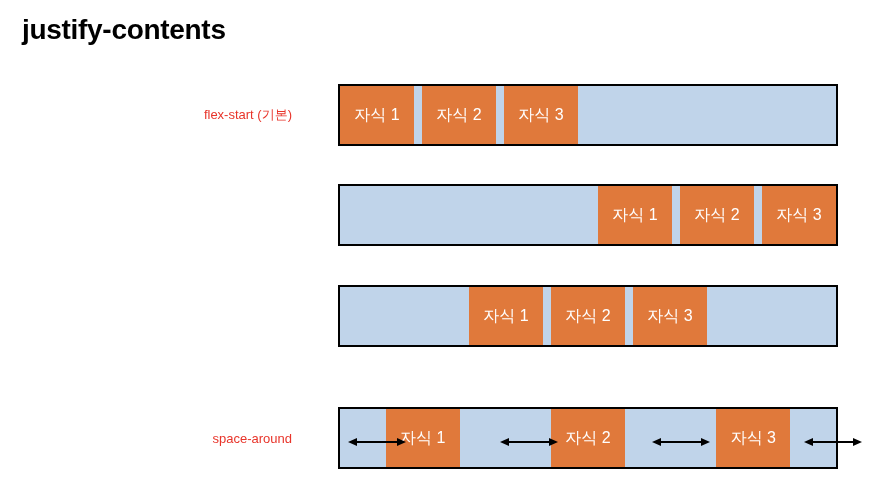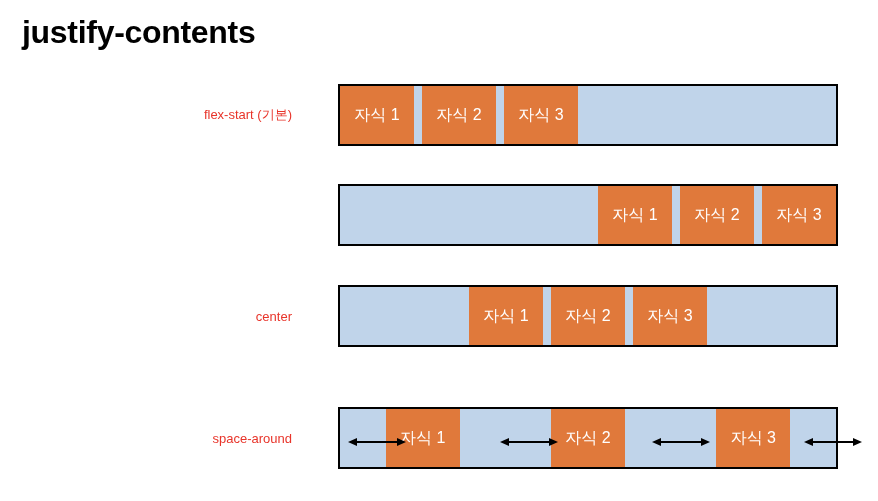--- a/index.html
+++ b/index.html
@@ -17,21 +17,21 @@
 
   #slide {
     position: absolute;
     inset: 0;
   }
 
   #slide-title {
     position: absolute;
     left: 22px;
     top: 14px;
-    font-size: 32px;
+    font-size: 28px;
     font-weight: bold;
     color: #000000;
     letter-spacing: -0.3px;
     white-space: nowrap;
   }
 
   .demo-row {
     position: absolute;
     left: 0;
     width: 878px;
@@ -116,21 +116,20 @@
 
   <div class="demo-row r1">
     <div class="flex-container jc-flex-end">
       <div class="flex-item">자식 1</div>
       <div class="flex-item">자식 2</div>
       <div class="flex-item">자식 3</div>
     </div>
   </div>
 
   <div class="demo-row r2">
-    <div class="row-label">center</div>
     <div class="flex-container jc-center">
       <div class="flex-item">자식 1</div>
       <div class="flex-item">자식 2</div>
       <div class="flex-item">자식 3</div>
     </div>
   </div>
 
   <div class="demo-row r3">
     <div class="row-label">space-around</div>
     <div class="flex-container jc-space-around">

